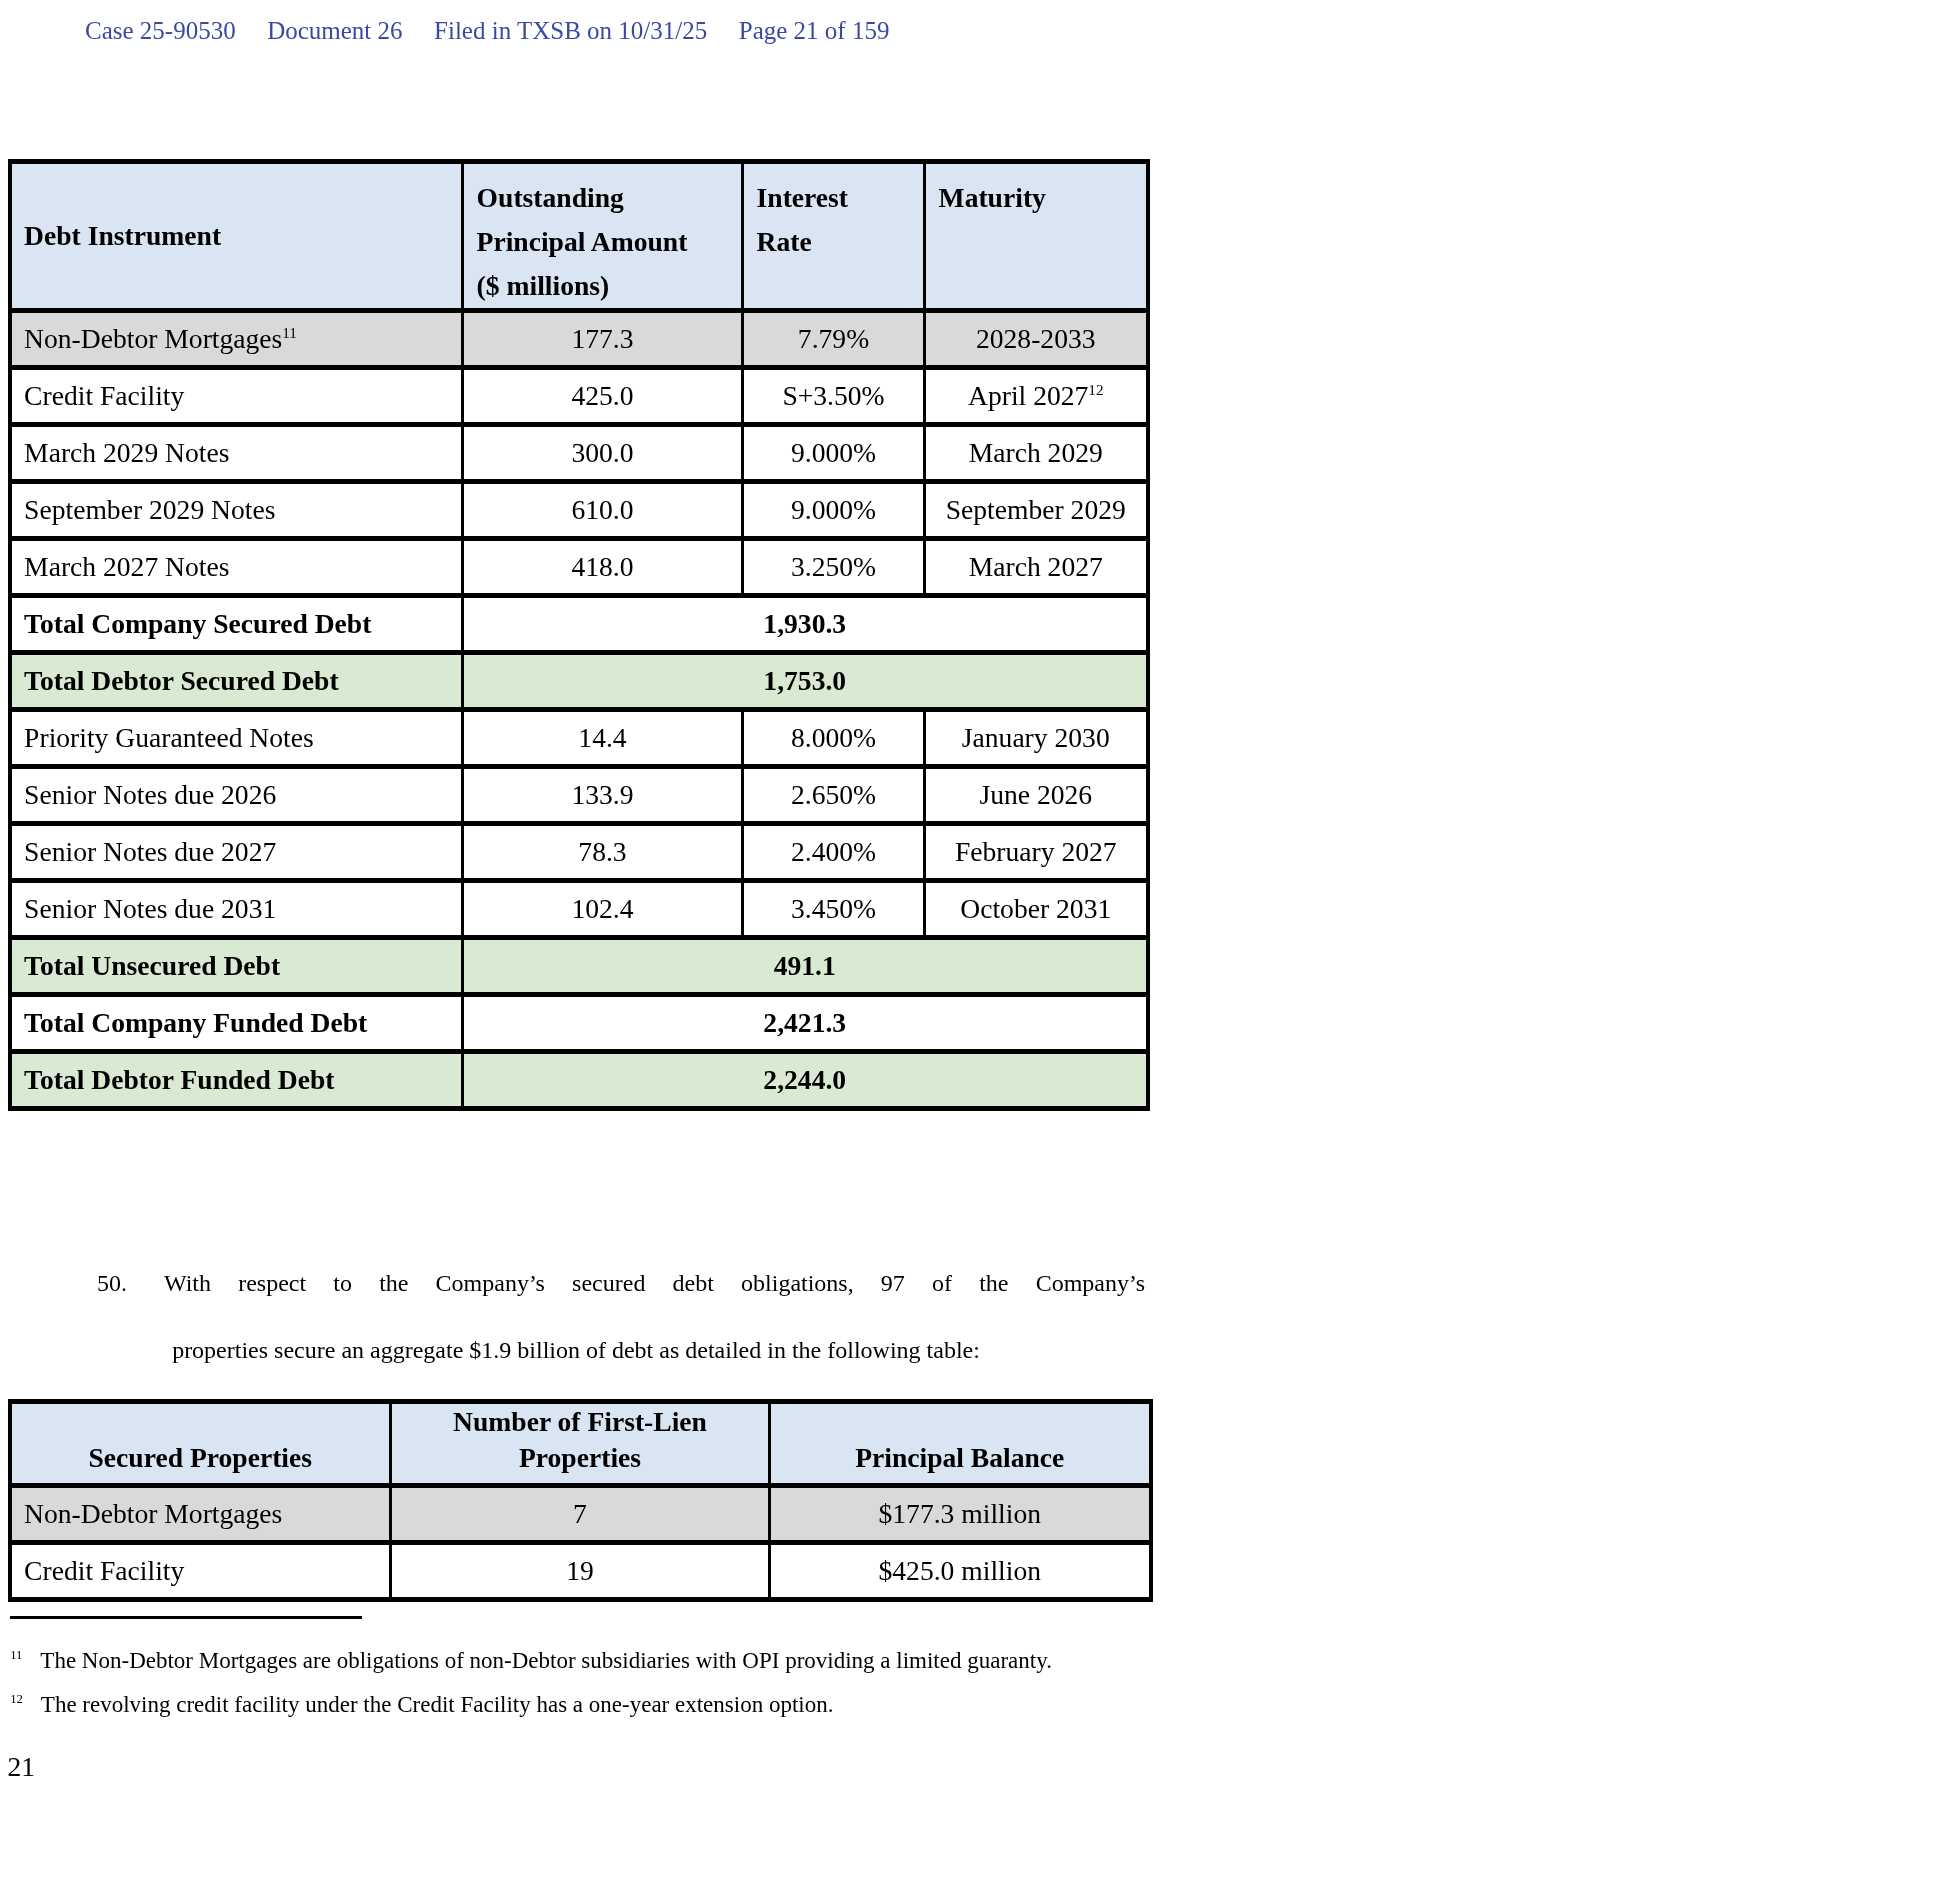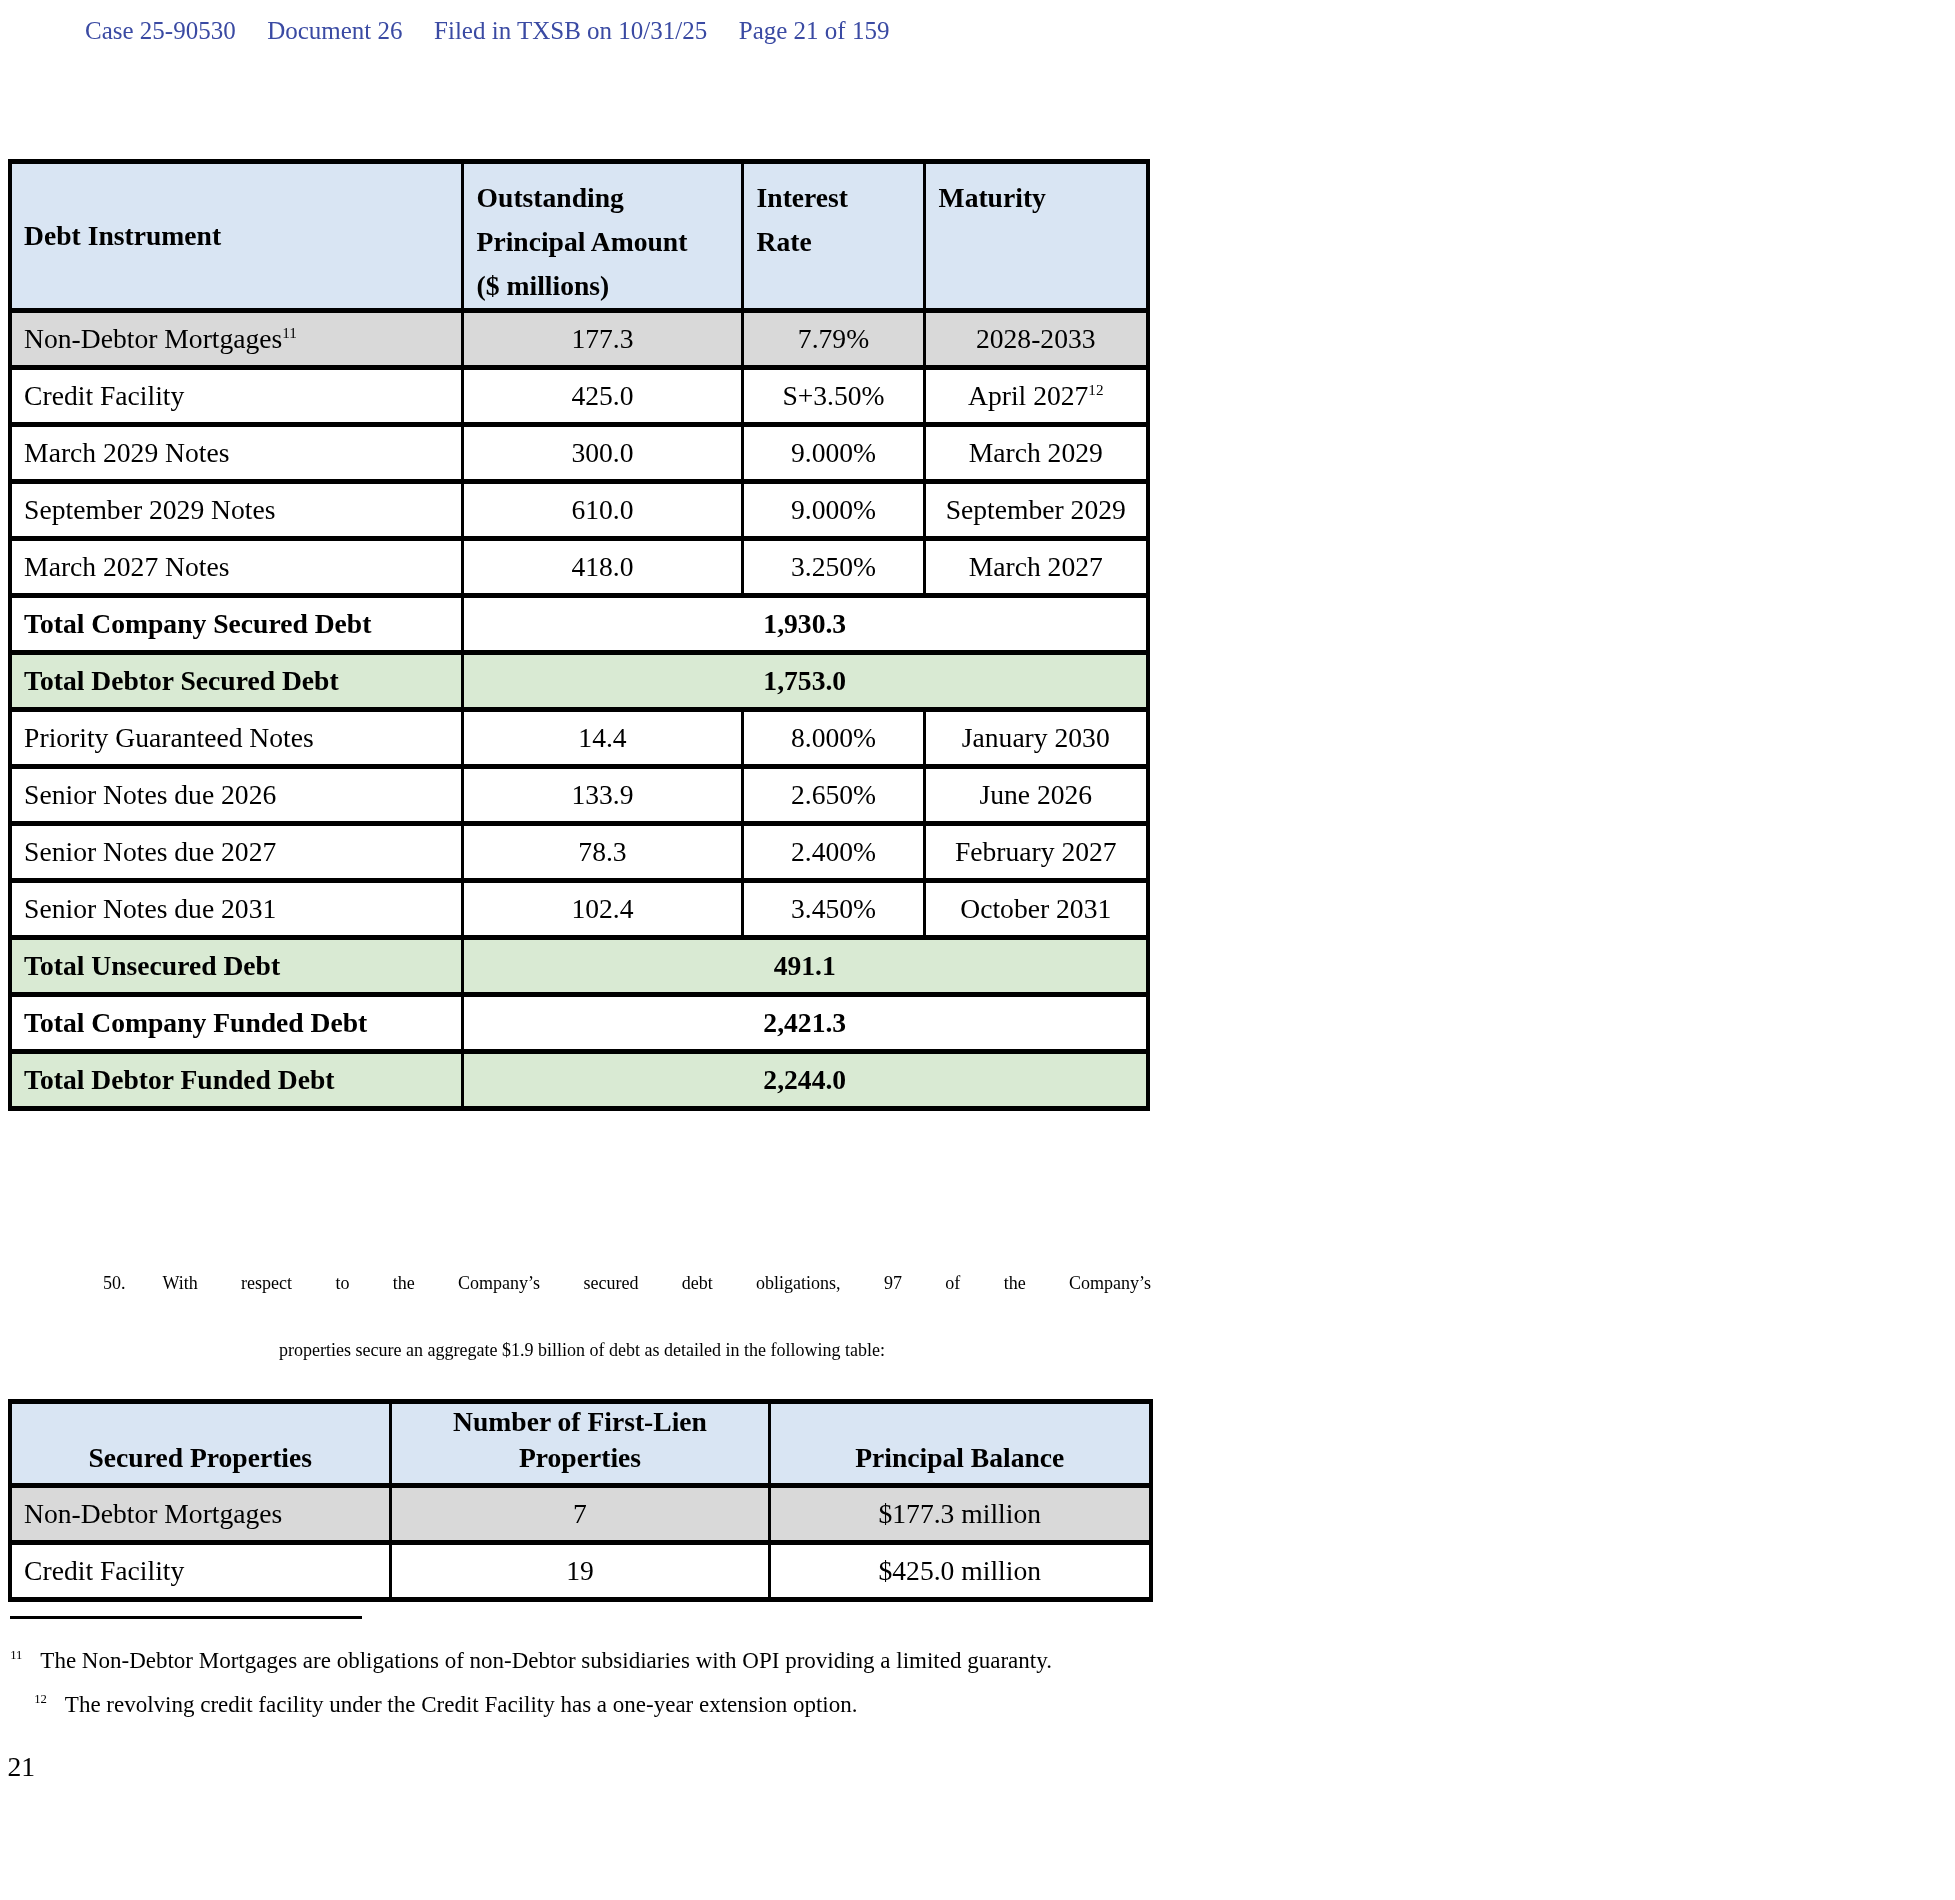--- a/index.html
+++ b/index.html
@@ -53,22 +53,22 @@
     vertical-align:top;text-align:left;
     padding:11.8px 7.9px 0 12.6px;
     white-space:pre-line;line-height:44px;
   }
   #debt-table td.hcell.vmid{vertical-align:middle;padding-top:0;}
   #debt-table tr.gray td{background:var(--row_gray);}
   #debt-table tr.green td{background:var(--total_green);}
 
   
   .para-line{
-    position:absolute;left:13px;width:1138px;
-    font-size:18px;line-height:39px;
+    position:absolute;left:7px;width:1138px;
+    font-size:24px;line-height:39px;
   }
   #para-l1{top:1264px;text-align:justify;text-align-last:justify;}
   #para-l1 .tab{display:inline-block;width:37px;}
   #para-l1 .indent{display:inline-block;width:90px;}
   #para-l2{top:1331px;text-align:center;}
 
   
   #prop-table{position:absolute;left:7.5px;top:1399px;width:1140px;}
   #prop-table tr.hdr{height:67px;}
   #prop-table tr{height:57px;}
@@ -81,21 +81,21 @@
   #prop-table tr.gray td{background:var(--row_gray);}
 
   
   #fn-sep{position:absolute;left:10.2px;top:1616px;width:352px;height:3.1px;background:#000;}
   .footnote{
     position:absolute;left:10.2px;width:1142px;
     font-size:23px;line-height:29px;
   }
   .footnote sup{margin-right:18px;}
   #fn-11{top:1646px;}
-  #fn-12{top:1690px;margin-left:24px;}
+  #fn-12{top:1690px;}
 
   
   #page-num{
     position:absolute;left:7.5px;top:1751px;width:1138px;
     font-size:27.6px;
   }
 </style>
 </head>
 <body>
 

